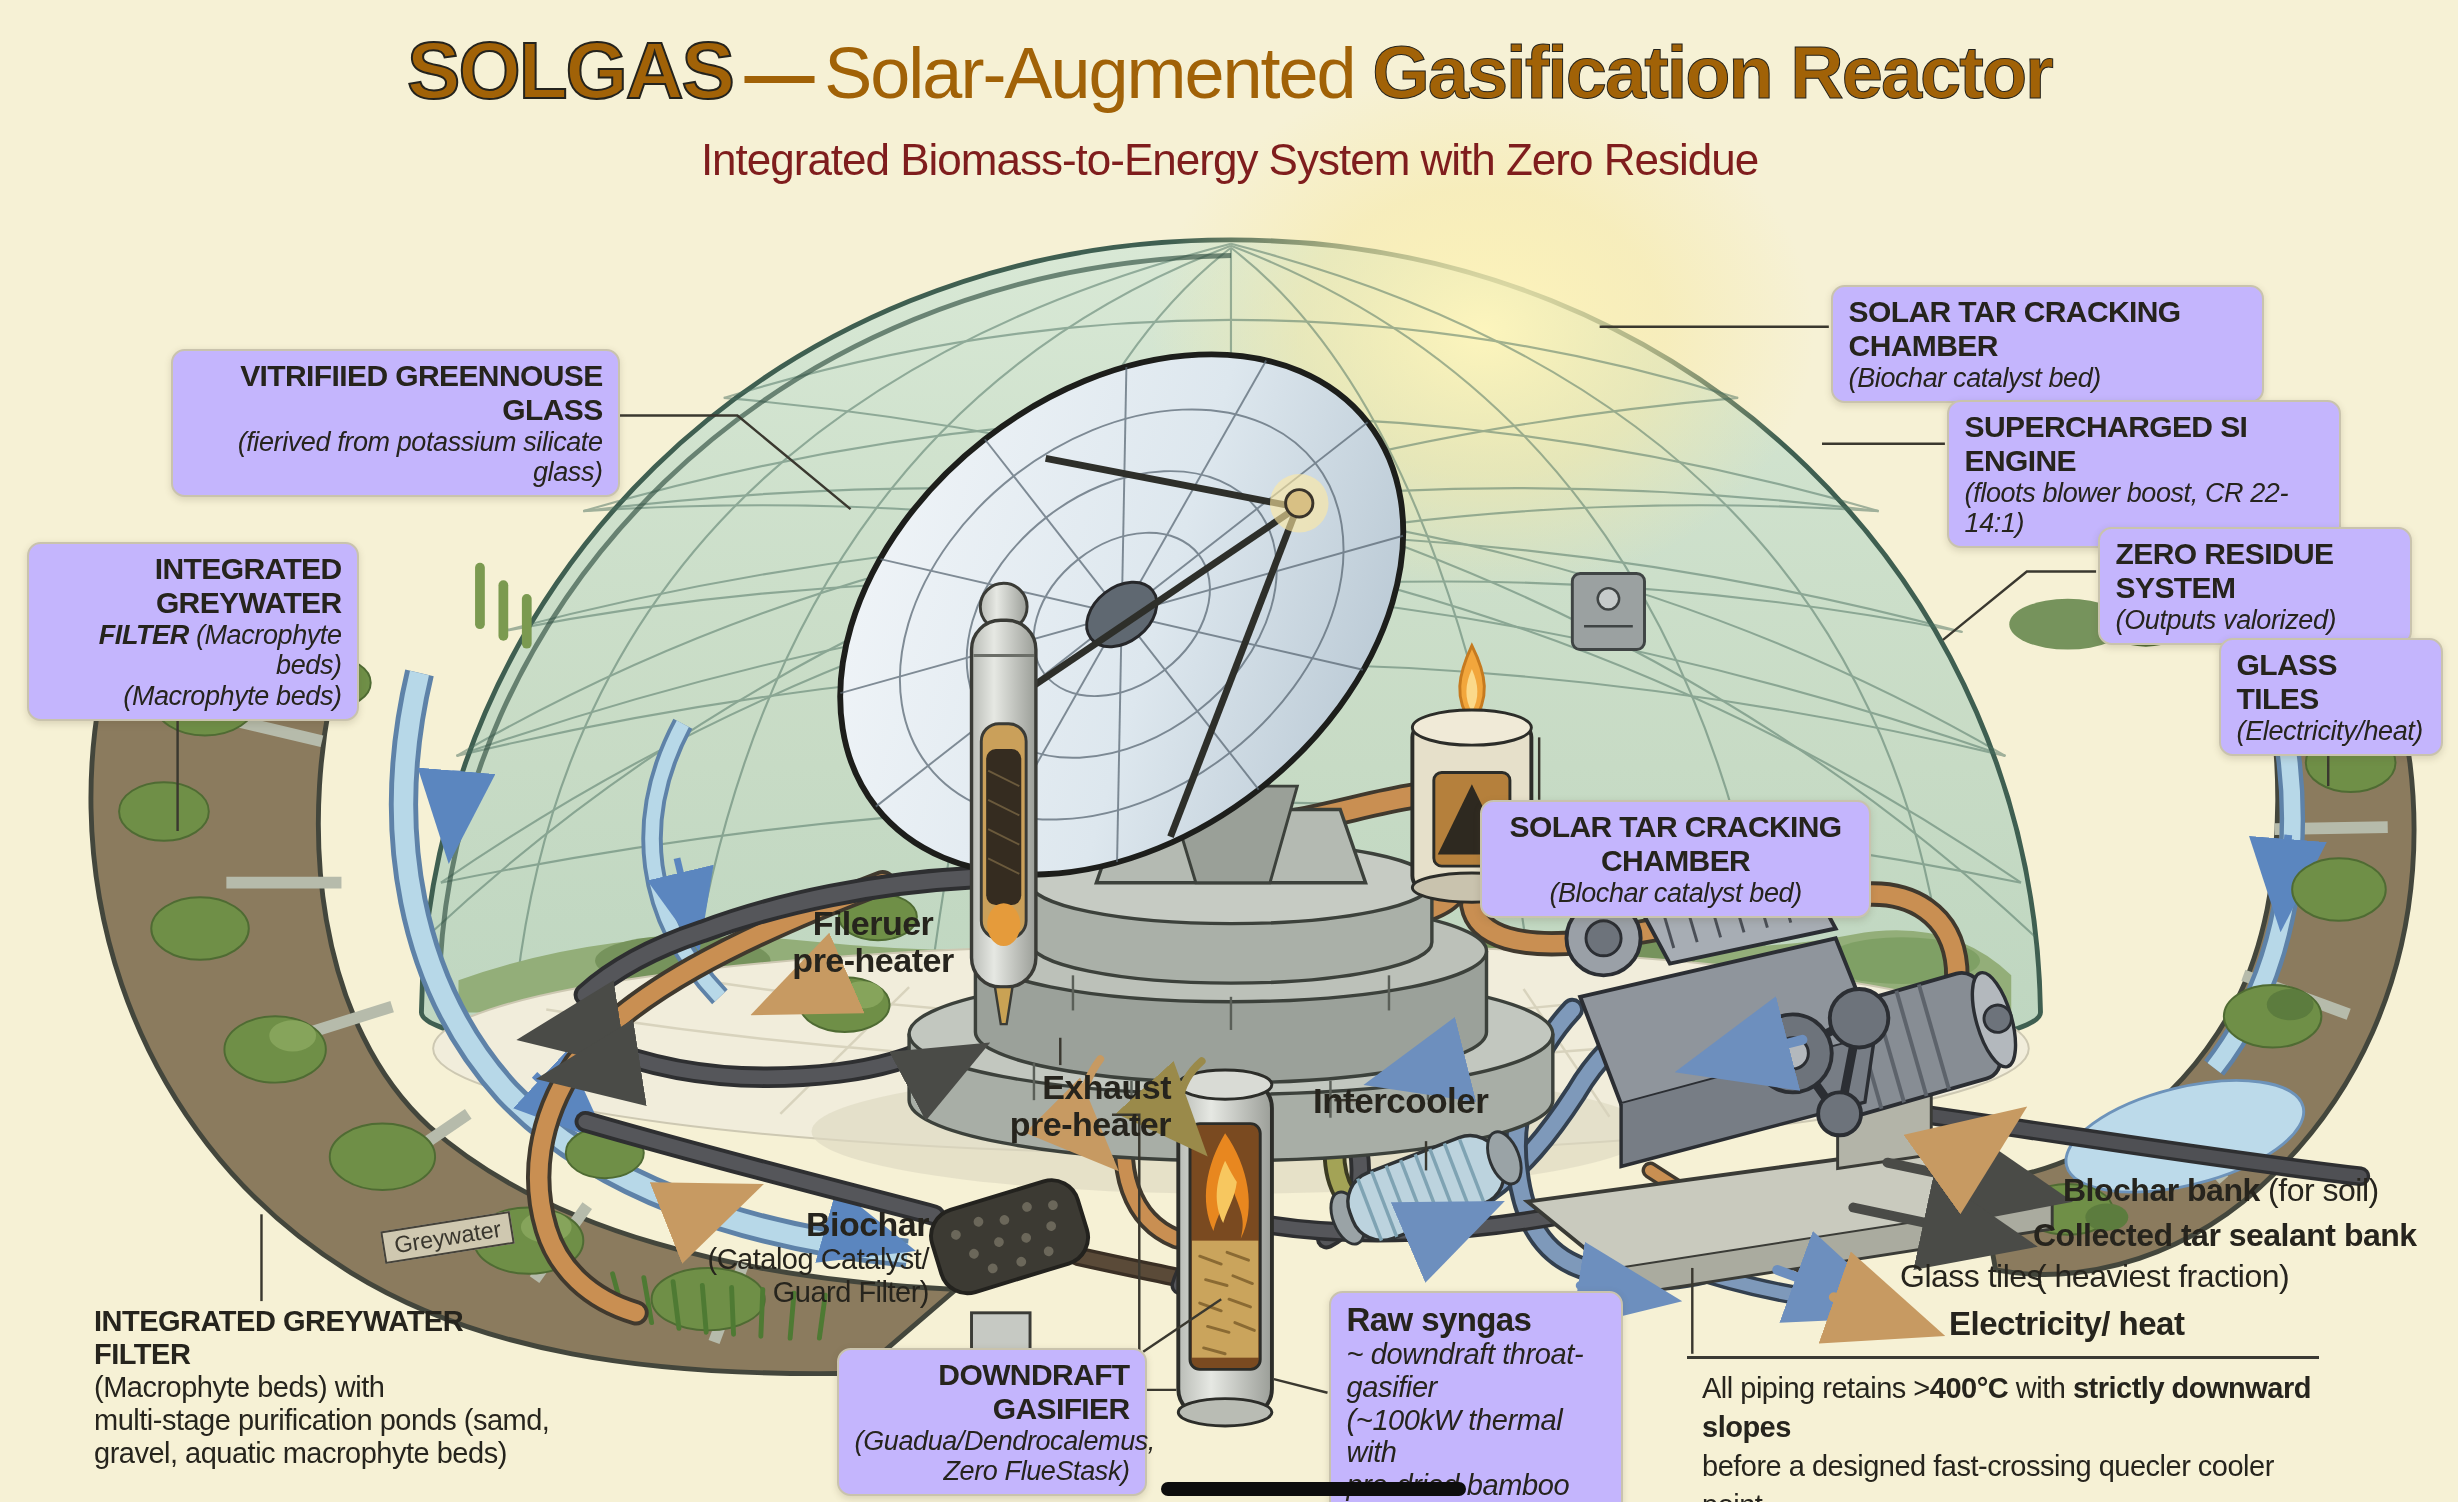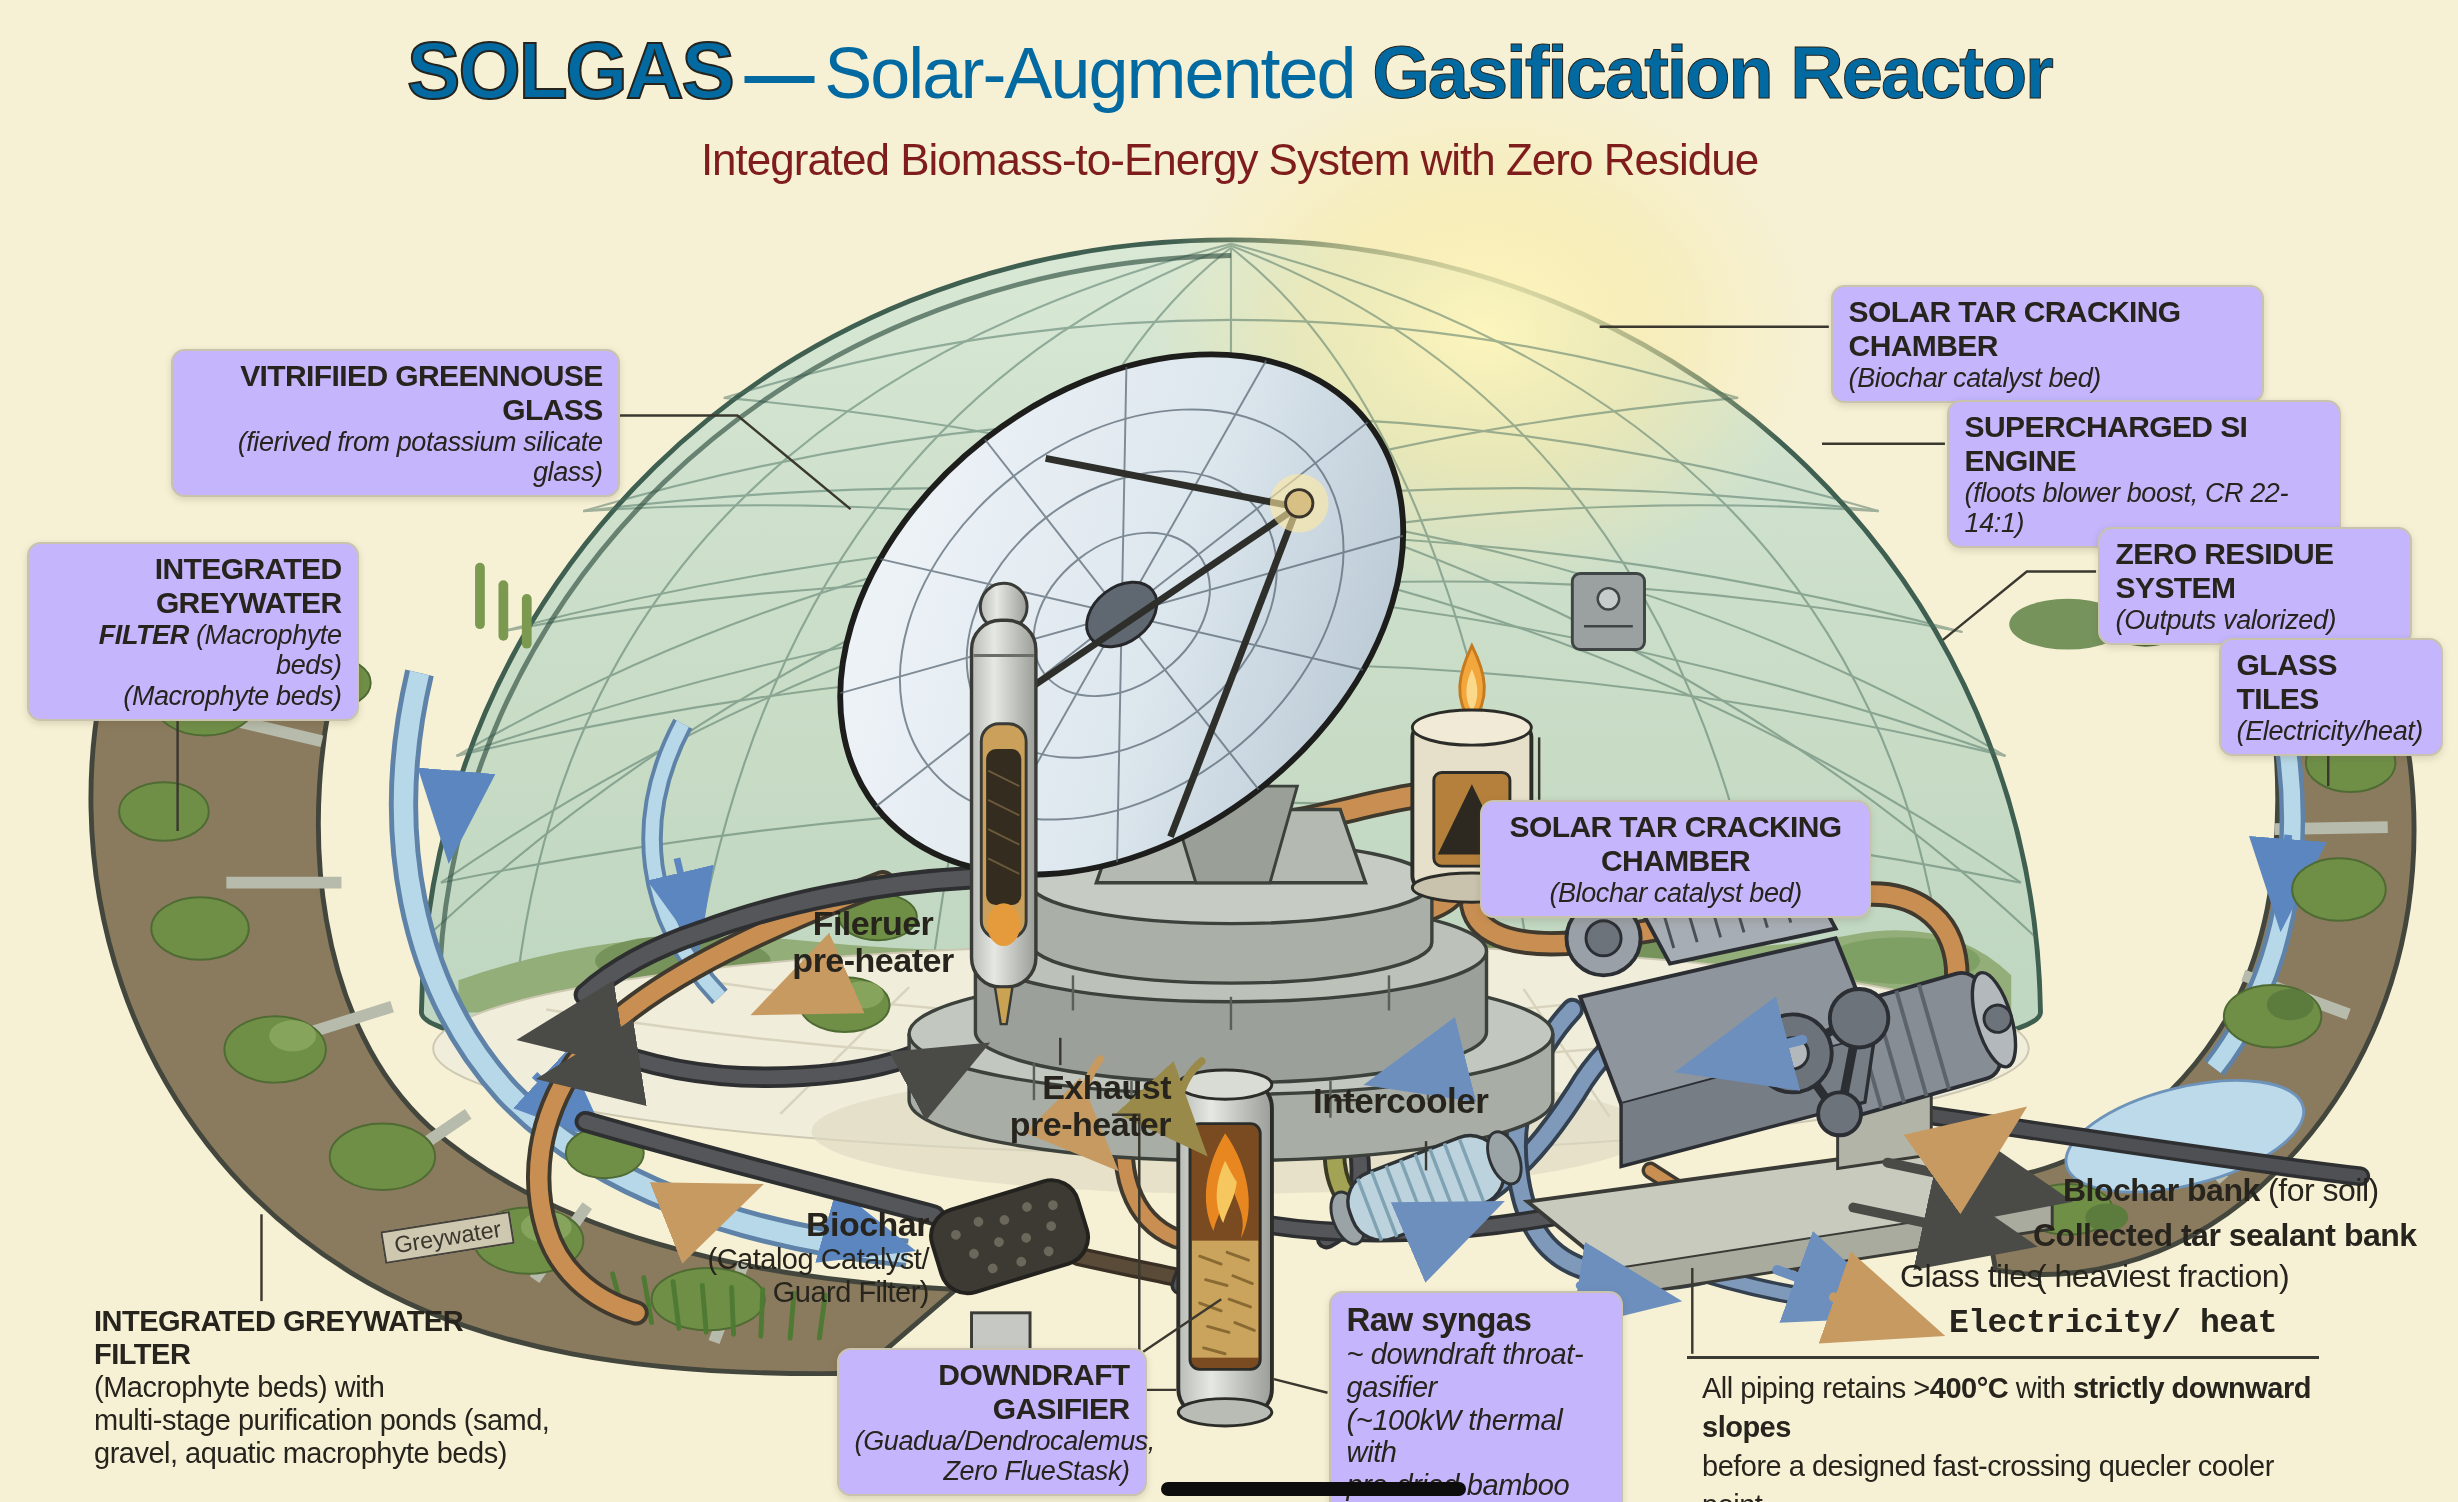--- a/index.html
+++ b/index.html
@@ -1,19 +1,19 @@
 <!DOCTYPE html>
 <html><head>
 <meta charset="utf-8">
 <style>
   html,body{margin:0;padding:0;}
   body{width:2459px;height:1503px;overflow:hidden;font-family:"Liberation Sans",sans-serif;}
   #stage{position:relative;width:2459px;height:1503px;background:#f6f1d5;overflow:hidden;}
   #art{position:absolute;left:0;top:0;}
-  .title-row{position:absolute;top:25px;left:0;width:100%;text-align:center;color:#0369a1;letter-spacing:-2px;white-space:nowrap;}
+  .title-row{position:absolute;top:25px;left:0;width:100%;text-align:center;color:#a16207;letter-spacing:-2px;white-space:nowrap;}
   .title-row .brand{font-size:80px;font-weight:bold;-webkit-text-stroke:2px #24231d;}
   .title-row .dash{font-size:70px;font-weight:bold;padding:0 11.7px;}
   .title-row .mid{font-size:72px;font-weight:normal;}
   .title-row .tail{font-size:74px;font-weight:bold;padding-left:17.6px;-webkit-text-stroke:1px #24231d;}
   .subtitle{position:absolute;top:135px;left:0;width:100%;text-align:center;font-size:44px;color:#7f1d1d;letter-spacing:-1px;}
   .co{position:absolute;background:#c4b5fd;border:2px solid #c9c3ad;border-radius:13.7px;padding:7.8px 15.6px;color:#26241d;box-shadow:0 2.9px 7.8px rgba(90,80,50,.18);}
   .co .t{font-weight:bold;font-size:30px;line-height:1.13;letter-spacing:-0.6px;}
   .co .s{font-size:27px;line-height:1.13;letter-spacing:-0.4px;font-style:italic;}
   .lbl{position:absolute;color:#26241d;letter-spacing:-0.5px;}
   .b{font-weight:bold;}
@@ -523,21 +523,21 @@
   <div>(Catalog Catalyst/</div>
   <div>Guard Filter)</div>
 </div>
 
 <div class="lbl" style="left:2063px;top:1172px;font-size:32px;">
   <span class="b">Blochar bank</span><span> (for soil)</span>
 </div>
 <div class="lbl b" style="left:2033px;top:1217px;font-size:32px;">Collected tar sealant bank</div>
 <div class="lbl" style="left:2036px;top:1258px;font-size:32px;">( heaviest fraction)</div>
 <div class="lbl" style="left:1900px;top:1258px;font-size:32px;">Glass tiles</div>
-<div class="lbl b" style="left:1949px;top:1305px;font-size:33px;font-family:Liberation Mono, monospace;">Electricity/ heat</div>
+<div class="lbl b" style="left:1949px;top:1305px;font-size:33px;">Electricity/ heat</div>
 
 <div class="rule" style="left:1687px;top:1356px;width:632px;height:2.9px;"></div>
 <div class="lbl" style="left:1702px;top:1369px;width:644px;font-size:29px;line-height:1.34;">
   <div><span>All piping retains &gt;</span><span class="b">400°C</span><span> with </span><span class="b">strictly downward slopes</span></div>
   <div>before a designed fast-crossing quecler cooler point,</div>
 
 </div>
 
 <div class="lbl" style="left:94px;top:1305px;width:458px;font-size:29px;line-height:1.14;">
   <div class="b">INTEGRATED GREYWATER FILTER</div>

